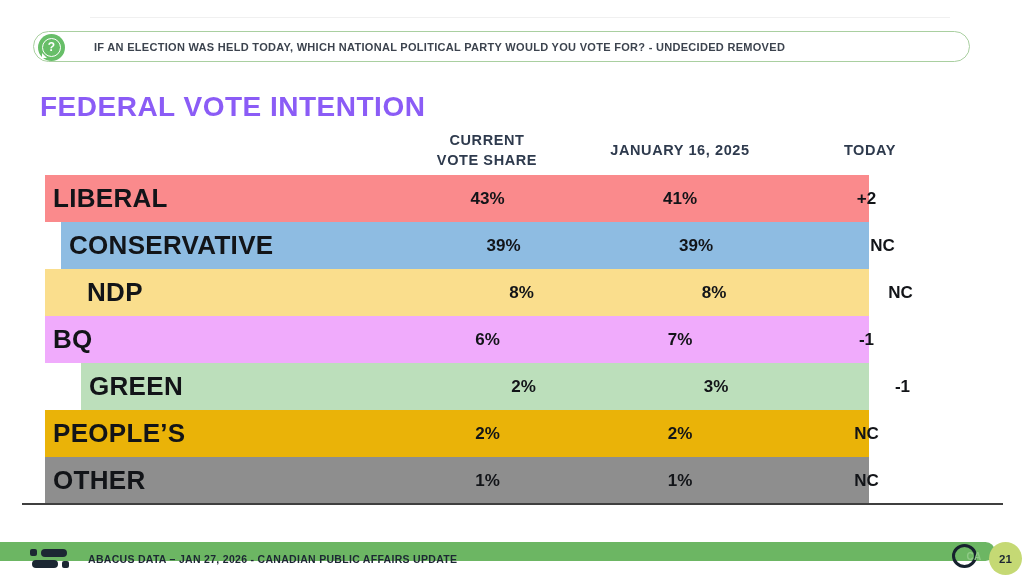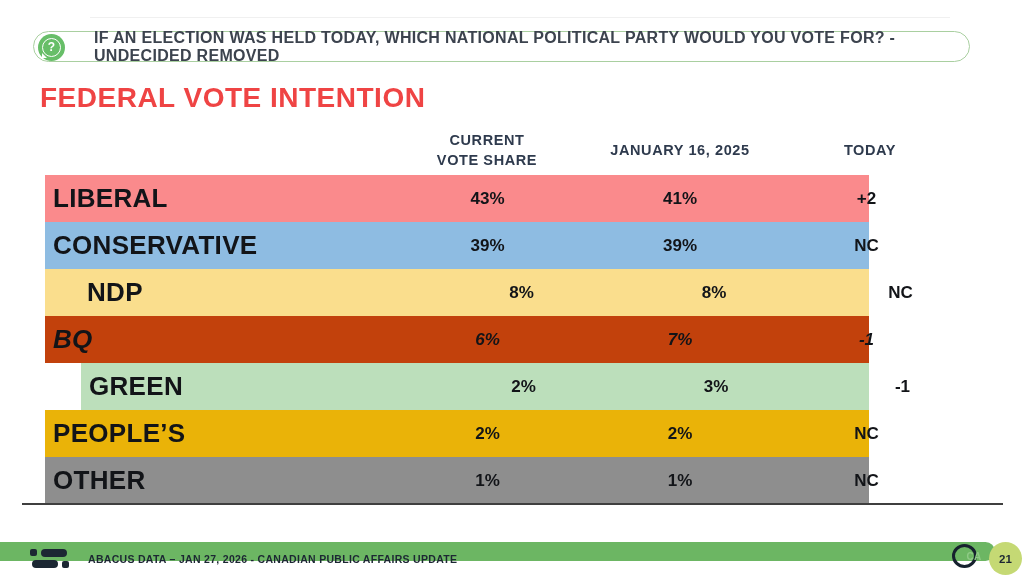--- a/index.html
+++ b/index.html
@@ -35,26 +35,26 @@
   }
   .q-icon .ring::after {
     content:""; position:absolute; left:-1px; bottom:-2px;
     width:5px; height:5px; background:#ffffff;
     clip-path:polygon(0 100%, 100% 100%, 100% 0);
     transform:rotate(90deg);
   }
   .q-icon .qm { color:#ffffff; font-size:12px; font-weight:bold; line-height:1; }
   .question-text {
     margin-left:60px;
-    font-size:16px; font-weight:bold; color:#3c434e; letter-spacing:0.3px;
+    font-size:11px; font-weight:bold; color:#3c434e; letter-spacing:0.3px;
   }
   
   .page-title {
-    position:absolute; left:40px; top:82px;
-    font-size:28px; font-weight:900; color:#ef4444; letter-spacing:0.5px;
+    position:absolute; left:40px; top:91px;
+    font-size:28px; font-weight:900; color:#8b5cf6; letter-spacing:0.5px;
   }
   
   .col-head {
     position:absolute; top:140px; width:220px;
     text-align:center; font-size:14.5px; font-weight:800;
     color:#2e3a4d; letter-spacing:0.6px; line-height:20px;
   }
   .col-head.two-line { top:130px; }
   .head-current { left:377px; }
   .head-previous { left:570px; }
@@ -131,35 +131,35 @@
 <div class="col-head head-change">TODAY</div>
 
 <div class="vote-table">
   <div class="row" style="background: rgb(250, 138, 140);">
     <div class="cell party">LIBERAL</div>
     <div class="cell val">43%</div>
     <div class="cell val">41%</div>
     <div class="cell val">+2</div>
   </div>
 
-  <div class="row" style="background: rgb(142, 188, 226);">
+  <div class="row" style="background: rgb(142, 188, 226); margin-left: 16px;">
     <div class="cell party">CONSERVATIVE</div>
     <div class="cell val">39%</div>
     <div class="cell val">39%</div>
     <div class="cell val">NC</div>
   </div>
 
   <div class="row" style="background: rgb(250, 222, 141); padding-left: 34px;">
     <div class="cell party">NDP</div>
     <div class="cell val">8%</div>
     <div class="cell val">8%</div>
     <div class="cell val">NC</div>
   </div>
 
-  <div class="row" style="background: #c2410c; font-style: italic;">
+  <div class="row" style="background: #f0abfc;">
     <div class="cell party">BQ</div>
     <div class="cell val">6%</div>
     <div class="cell val">7%</div>
     <div class="cell val">-1</div>
   </div>
 
   <div class="row" style="background: rgb(188, 223, 187); margin-left: 36px;">
     <div class="cell party">GREEN</div>
     <div class="cell val">2%</div>
     <div class="cell val">3%</div>

